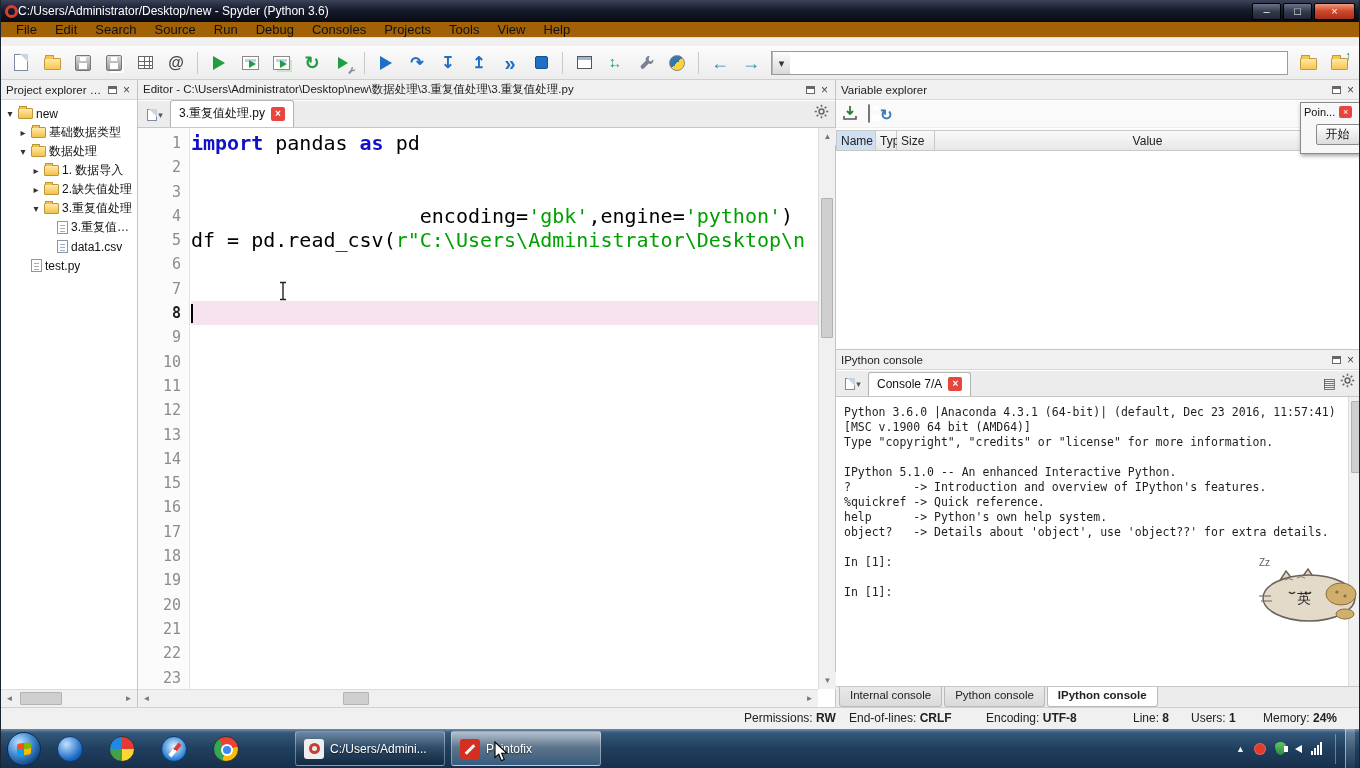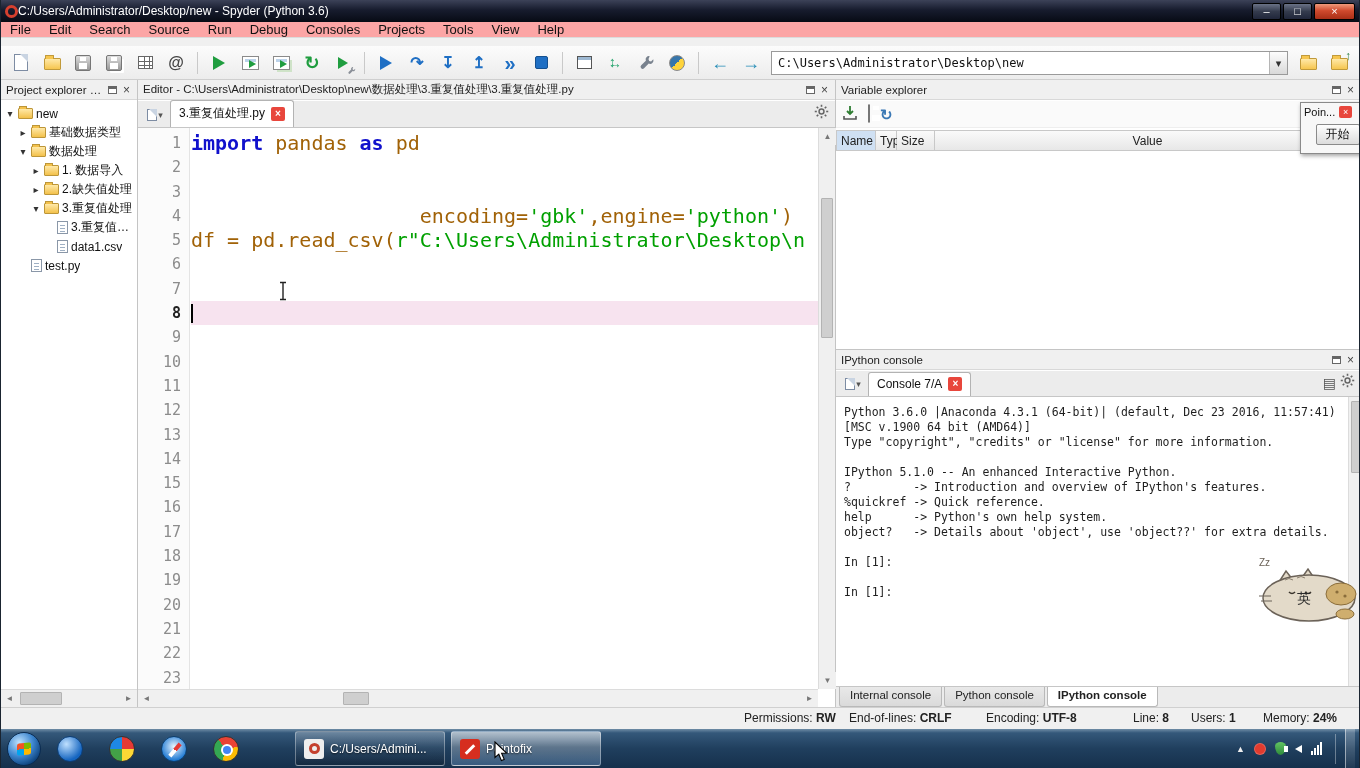--- a/index.html
+++ b/index.html
@@ -17,22 +17,22 @@
   .tb-appicon { width:13px; height:13px; border:3px solid #d6402f; border-radius:50%; flex:none; }
   .tb-title { font-size:12px; white-space:nowrap; }
   .tb-ctrls { margin-left:auto; display:flex; gap:2px; }
   .win-btn { width:29px; height:17px; border:1px solid #000; border-radius:2px;
     background:linear-gradient(#6a7286,#343b4d 50%,#20263a); color:#fff;
     font-size:11px; line-height:15px; text-align:center; }
   .win-btn.close { width:41px; background:linear-gradient(#ef9a7c,#cf4a2d 45%,#a92f17); }
 
   
   .menubar { position:absolute; left:0; top:22px; width:100%; height:16px;
-    background:#fca5a5; border-bottom:1px solid #dcdcdc;
-    display:flex; align-items:center; }
+    background:#a16207; border-bottom:1px solid #dcdcdc;
+    display:flex; align-items:center; padding-left:6px; }
   .menu-item { font-size:13px; color:#111; padding:3px 9px; white-space:nowrap; }
 
   
   .toolbar { position:absolute; left:0; top:46px; width:100%; height:34px;
     background:linear-gradient(#fcfcfc,#ececec); border-bottom:1px solid #cfcfcf;
     display:flex; align-items:center; padding:0 6px; gap:3px; }
   .tbtn { width:28px; height:28px; display:flex; align-items:center; justify-content:center;
     border-radius:3px; flex:none; position:relative; }
   .tsep { width:1px; height:22px; background:#c9c9c9; margin:0 4px; flex:none; }
   .glyph { font-size:16px; color:#444; line-height:1; }
@@ -122,21 +122,21 @@
     border-right:1px solid #e4e4e4; padding-top:3px;
     font-family:"DejaVu Sans Mono", monospace; font-size:15px; color:#8c8c8c; text-align:right; }
   .gut-line { height:24.3px; line-height:24.3px; padding-right:8px; }
   .gut-line.cur { color:#222; font-weight:bold; }
   .code-area { position:absolute; left:53px; right:17px; top:48px; bottom:18px; overflow:hidden;
     padding-top:3px; font-family:"DejaVu Sans Mono", monospace; font-size:20px; background:#fff; }
   .code-line { height:24.3px; line-height:24.3px; white-space:pre; }
   .code-line.current { background:#f7e3ef; }
   .tok-k { color:#1111cc; font-weight:bold; }
   .tok-s { color:#00a000; }
-  .tok-p { color:#a16207; }
+  .tok-p { color:#000000; }
   .caret { display:inline-block; width:2px; height:19px; background:#000; vertical-align:-3px; }
 
   
   .sb-v { position:absolute; width:17px; background:#f0f0f0; border-left:1px solid #dcdcdc; }
   .sb-h { position:absolute; height:18px; background:#f0f0f0; border-top:1px solid #dcdcdc; }
   .sb-btn { position:absolute; width:17px; height:17px; background:#f0f0f0; color:#777;
     font-size:8px; text-align:center; line-height:17px; }
   .sb-thumb { position:absolute; background:#cfcfcf; border:1px solid #b3b3b3; border-radius:1px; }
 
   
@@ -338,21 +338,20 @@
         <span class="i-python"></span>
       </span>
     <span class="tsep"></span>
     <span class="tbtn">
         <span class="glyph g-teal">←</span>
       </span>
     <span class="tbtn">
         <span class="glyph g-teal">→</span>
       </span>
     <span class="path-combo">
-      <span class="path-text">C:\Users\Administrator\Desktop\new</span>
       <span class="combo-arrow">▾</span>
     </span>
     <span class="tbtn">
         <span class="i-folder"></span>
       </span>
     <span class="tbtn">
       <span class="i-folder"></span>
       <span class="i-up-overlay">↑</span>
     </span>
   </div>

